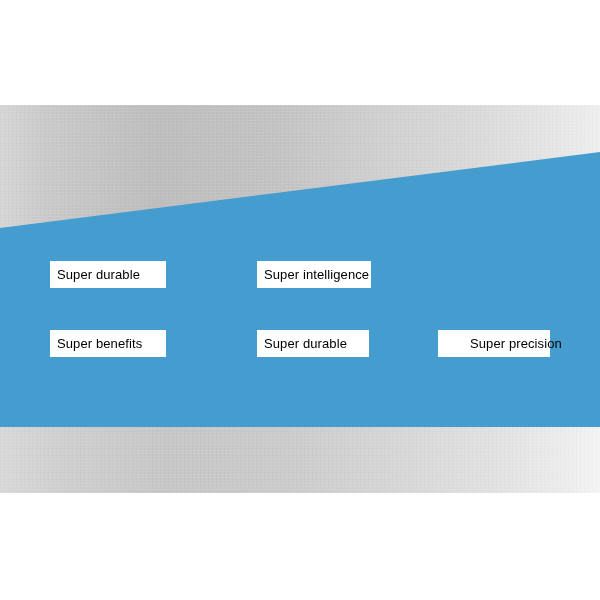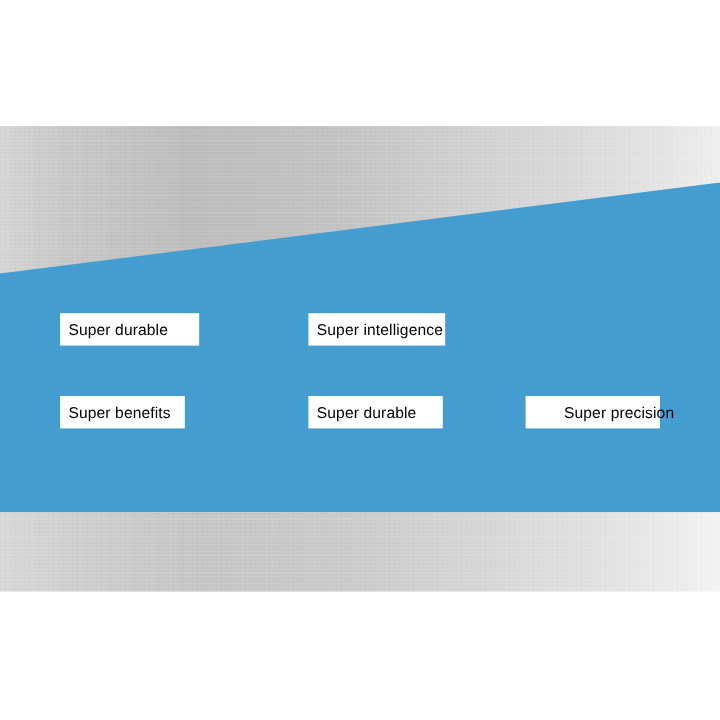--- a/index.html
+++ b/index.html
@@ -118,21 +118,21 @@
   .row-2 { top: 330px; }
   
   .col-1 { left: 50px; }
   .col-2 { left: 257px; }
   .col-3 { left: 438px; }
 
   
   .w-durable      { width: 116px; }
   .w-intelligence { width: 114px; }
   .w-security     { width: 112px; }
-  .w-benefits     { width: 104px; }
+  .w-benefits     { width: 116px; }
   .w-simple       { width: 112px; }
   .w-precision    { width: 112px; padding-left: 32px; }
 </style>
 </head>
 <body>
 
 <div id="slide-canvas">
 
   <div class="grey-band top"></div>
   <div class="grey-band bottom"></div>

